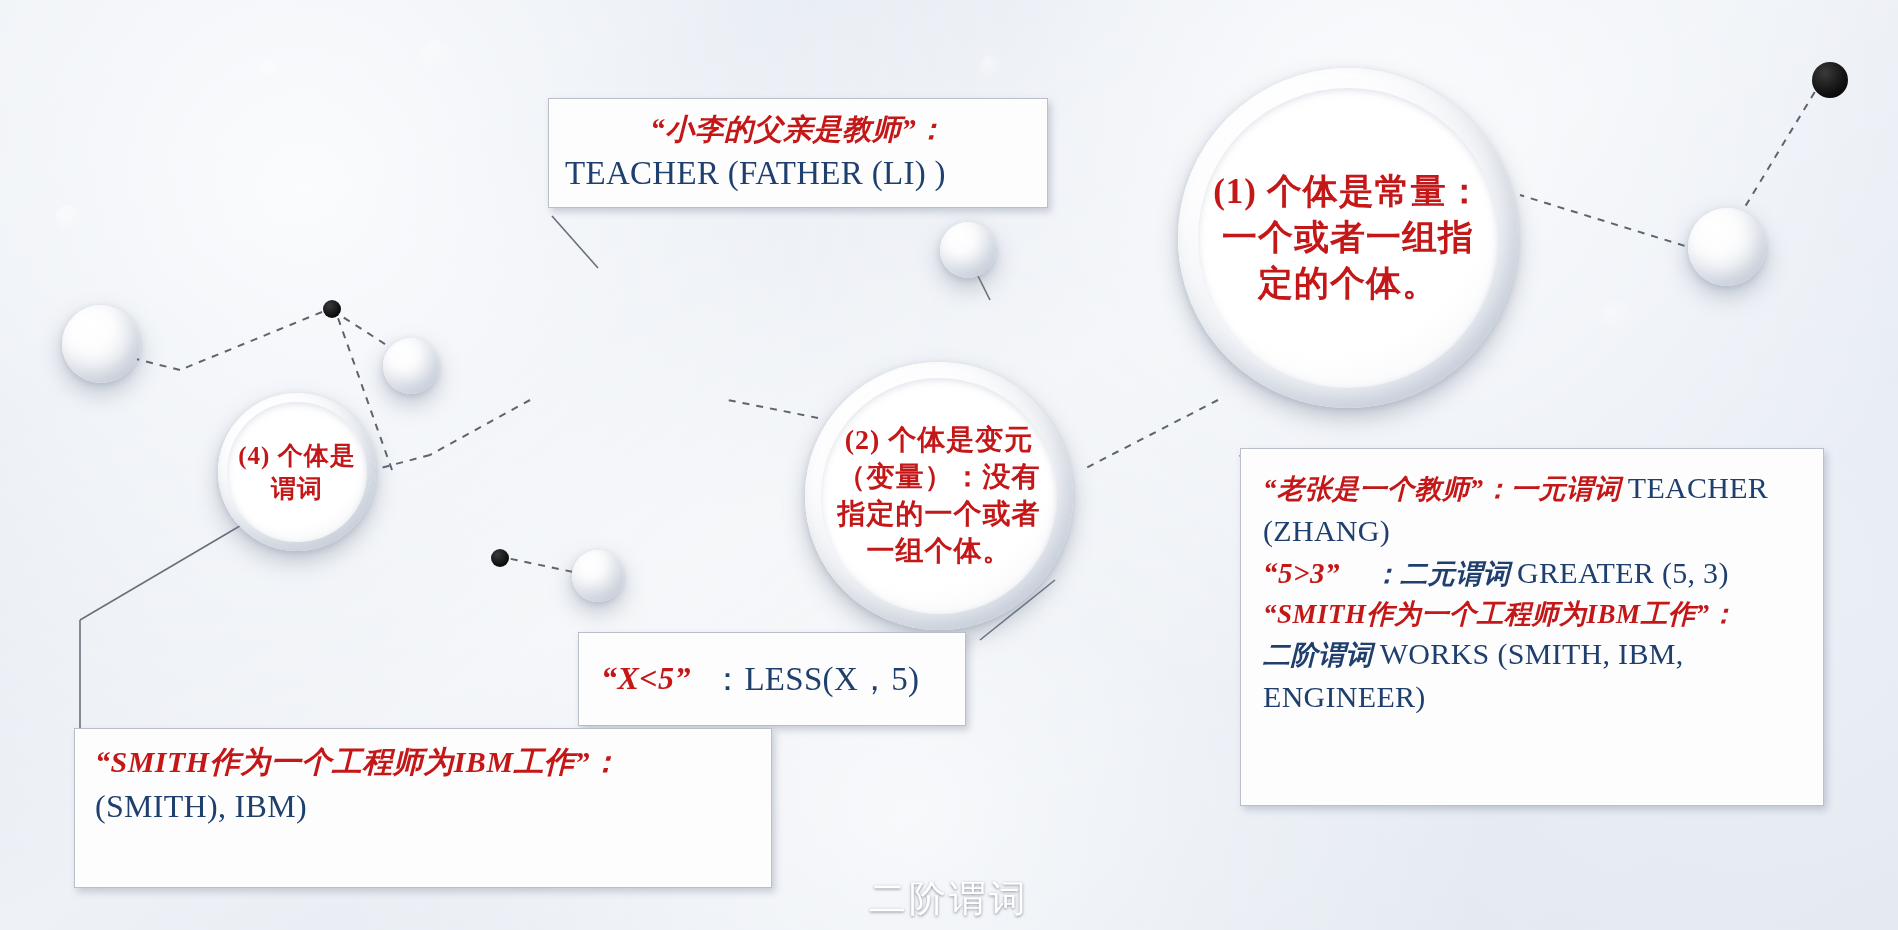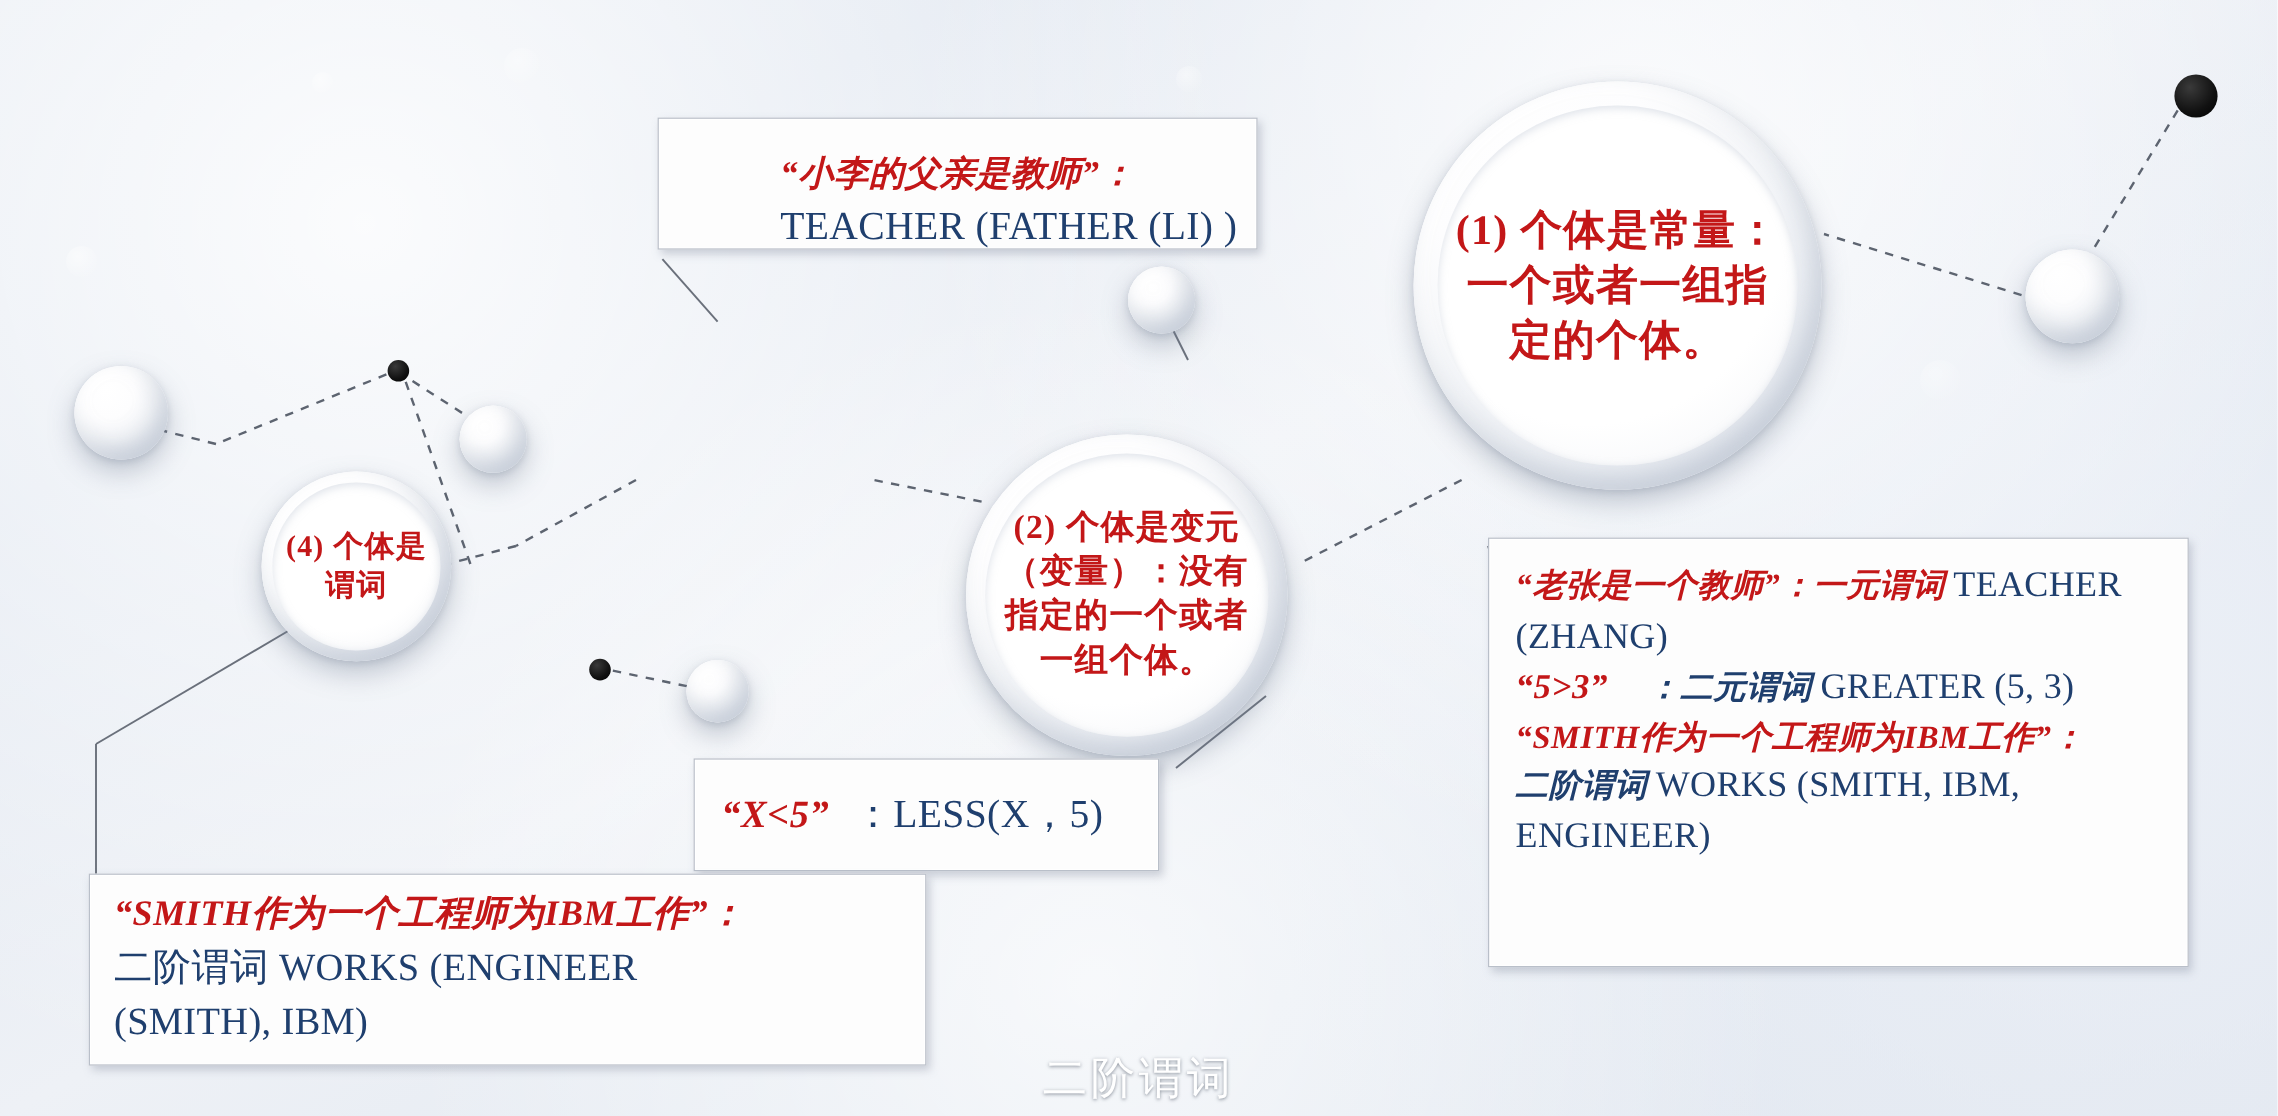--- a/index.html
+++ b/index.html
@@ -67,21 +67,21 @@
     background: radial-gradient(circle at 36% 30%, #3a3a3a 0%, #111 60%, #000 100%);
   }
 
   
   .box {
     position: absolute;
     background: #fdfdfd;
     border: 1px solid #b9bfc9;
     box-shadow: 3px 4px 7px rgba(120,130,148,0.35), inset 0 0 0 1px rgba(255,255,255,0.85);
     box-sizing: border-box;
-    padding: 26px 16px;
+    padding: 10px 16px;
     line-height: 1.42;
   }
   .zh {
     color: #c31718;
     font-weight: bold;
     font-style: italic;
     letter-spacing: 0.5px;
   }
   .en {
     color: #1f3f6e;
@@ -172,31 +172,30 @@
   </div>
 
 
   <div class="sphere" style="left:218px; top:393px; width:158px; height:158px;">
     <div class="inner-ring"></div>
     <div class="label" style="font-size:25px;">(4) 个体是谓词</div>
   </div>
 
   <div class="box" style="left:548px; top:98px; width:500px; height:110px;">
     <div class="line zh" style="font-size:29px; text-align:center;">“小李的父亲是教师”：</div>
-    <div class="line en" style="font-size:33px; text-align:right;">TEACHER (FATHER (LI) )</div>
+    <div class="line en" style="font-size:33px; text-align:left;">TEACHER (FATHER (LI) )</div>
   </div>
 
   <div class="box" style="left:578px; top:632px; width:388px; height:94px; display:flex; align-items:center; gap:20px; padding-left:22px;">
     <span class="zh" style="font-size:32px;">“X&lt;5”</span>
     <span class="en" style="font-size:33px;">：LESS(X，5)</span>
   </div>
 
   <div class="box" style="left:74px; top:728px; width:698px; height:160px; padding:12px 20px;">
     <div class="line zh" style="font-size:30px;">“SMITH作为一个工程师为IBM工作”：</div>
-    <div class="line en" style="font-size:32px;">二阶谓词  WORKS (ENGINEER</div>
     <div class="line en" style="font-size:32px;">(SMITH), IBM)</div>
   </div>
 
   <div class="box" style="left:1240px; top:448px; width:584px; height:358px; padding:18px 22px;">
     <div class="line" style="font-size:27px;">
       <span class="zh">“老张是一个教师”：一元谓词</span>
       <span class="en" style="font-size:30px;">TEACHER</span>
     </div>
     <div class="line en" style="font-size:30px;">(ZHANG)</div>
     <div class="line" style="font-size:27px;">

